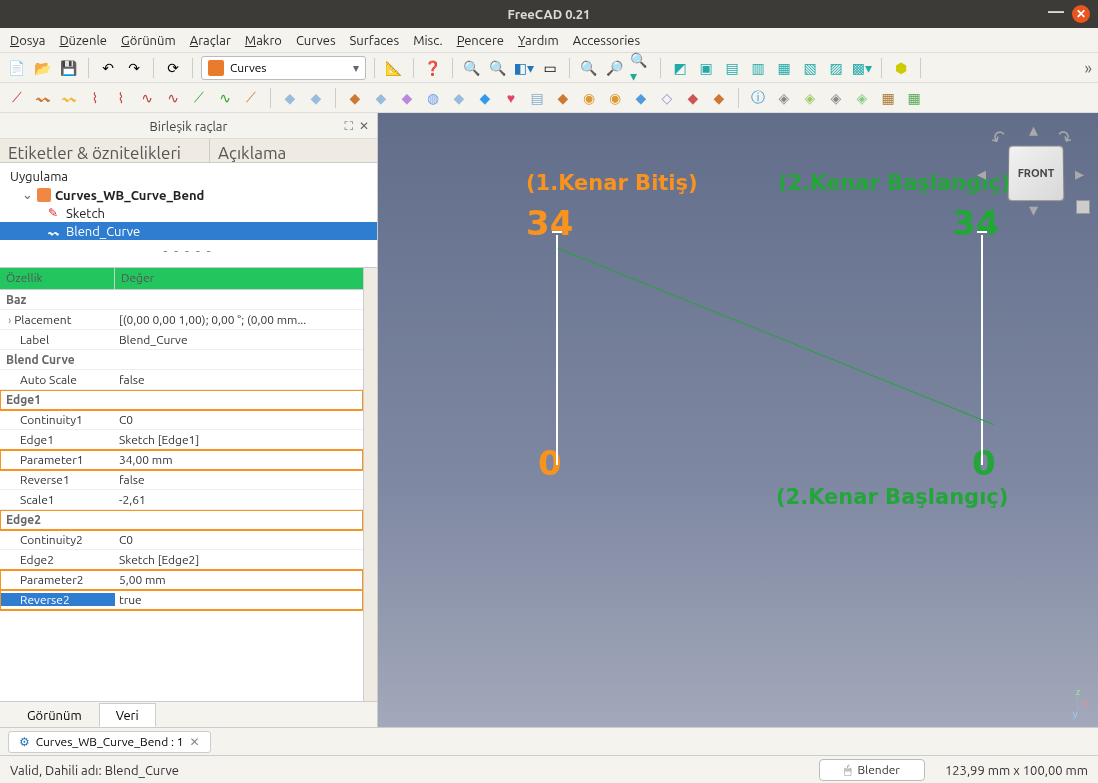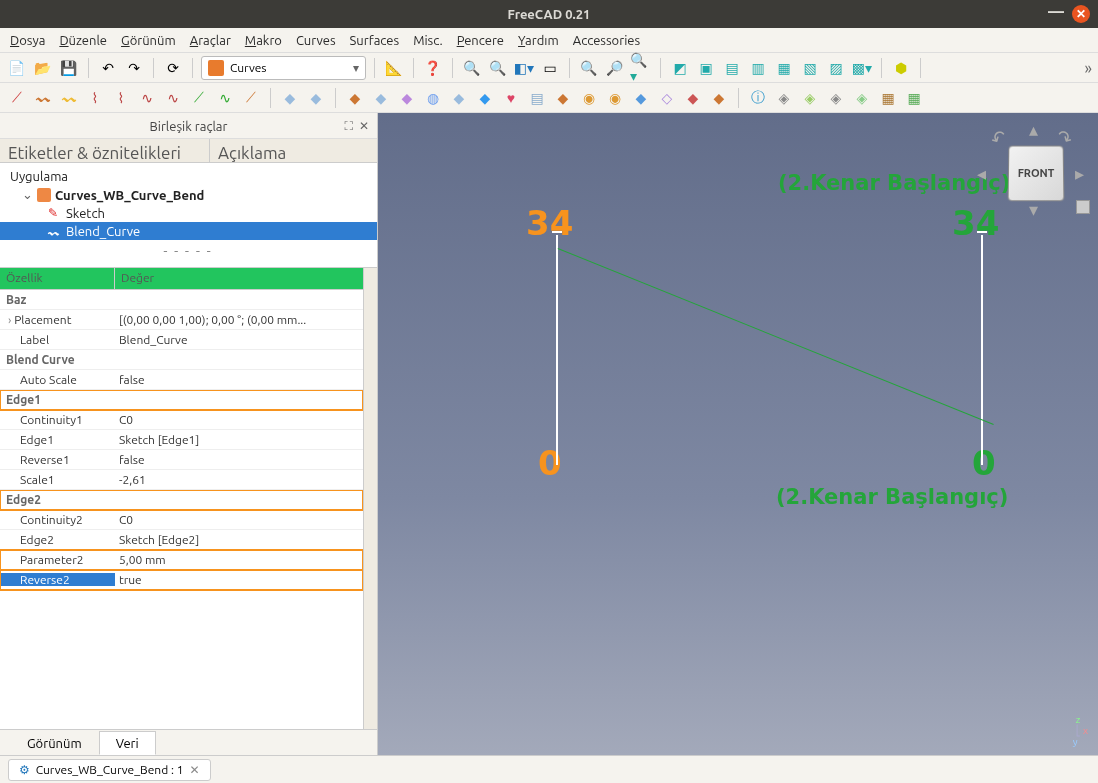--- a/index.html
+++ b/index.html
@@ -235,20 +235,24 @@
               </div>
               <div class="prop-group hl-orange">Edge1</div>
               <div class="prop-row">
                 <div class="pname">Continuity1</div>
                 <div class="pval">C0</div>
               </div>
               <div class="prop-row">
                 <div class="pname">Edge1</div>
                 <div class="pval">Sketch [Edge1]</div>
               </div>
+              <div class="prop-row hl-orange">
+                <div class="pname">Parameter1</div>
+                <div class="pval">34,00 mm</div>
+              </div>
               <div class="prop-row">
                 <div class="pname">Reverse1</div>
                 <div class="pval">false</div>
               </div>
               <div class="prop-row">
                 <div class="pname">Scale1</div>
                 <div class="pval">-2,61</div>
               </div>
               <div class="prop-group hl-orange">Edge2</div>
               <div class="prop-row">
@@ -273,20 +277,21 @@
     </div>
 
     <div class="bottom-tabs">
       <div class="btab">Görünüm</div>
       <div class="btab active">Veri</div>
     </div>
   </div>
 
   <div class="viewport">
 
+    <div class="anno orange" style="top:58px;left:148px;font-size:21px;">(1.Kenar Bitiş)</div>
     <div class="anno green" style="top:58px;left:400px;font-size:21px;">(2.Kenar Başlangıç)</div>
     <div class="anno orange" style="top:90px;left:148px;font-size:34px;">34</div>
     <div class="anno green" style="top:90px;left:574px;font-size:34px;">34</div>
     <div class="anno orange" style="top:330px;left:160px;font-size:34px;">0</div>
     <div class="anno green" style="top:330px;left:594px;font-size:34px;">0</div>
     <div class="anno green" style="top:372px;left:398px;font-size:21px;">(2.Kenar Başlangıç)</div>
 
     <div class="vp-marker" style="left:178px;top:122px;height:230px;"></div>
     <div style="position:absolute;left:174px;top:118px;width:10px;height:2px;background:#fff;"></div>
 
@@ -315,14 +320,24 @@
 </div>
 
 <div class="doc-tabs">
   <div class="doc-tab">
     <span style="color:#27b;">⚙</span>
     <span>Curves_WB_Curve_Bend : 1</span>
     <span class="close">✕</span>
   </div>
 </div>
 
+<div class="statusbar">
+  <span>Valid, Dahili adı: Blend_Curve</span>
+  <div class="right">
+    <div class="nav-style">
+      <span>🖱</span>
+      <span>Blender</span>
+    </div>
+    <span>123,99 mm x 100,00 mm</span>
+  </div>
+</div>
 
 </div>
 
 </body></html>

